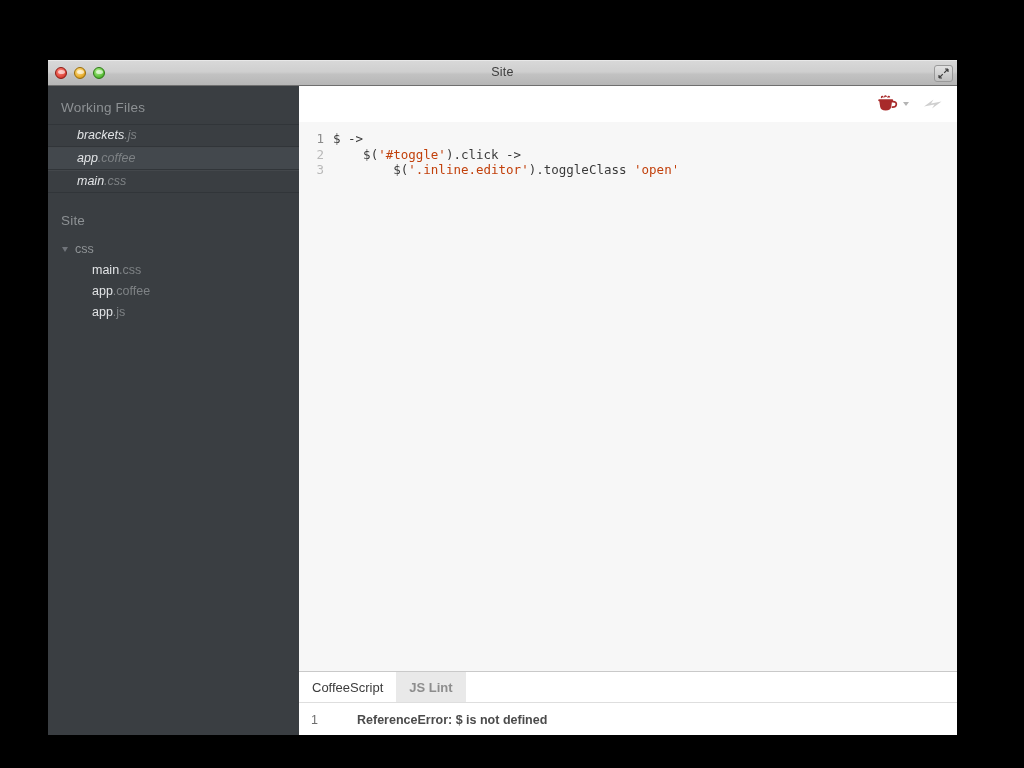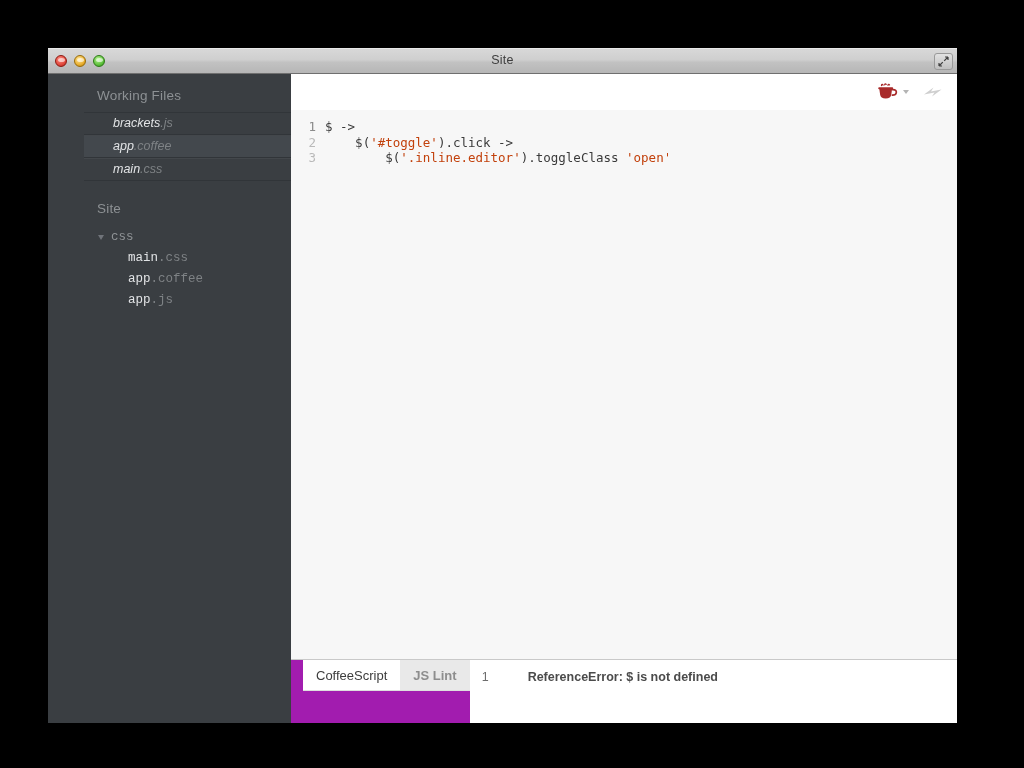--- a/index.html
+++ b/index.html
@@ -6,21 +6,21 @@
     margin: 0; padding: 0;
     width: 1024px; height: 768px;
     background: #000;
     overflow: hidden;
     font-family: "Liberation Sans", sans-serif;
   }
 
   
   .window {
     position: absolute;
-    left: 48px; top: 48px;
+    left: 48px; top: 60px;
     width: 909px; height: 675px;
     background: #3a3e42;
     overflow: hidden;
     box-shadow: 0 6px 26px rgba(0,0,0,0.65);
   }
 
   
   .titlebar {
     position: relative;
     height: 26px;
@@ -70,27 +70,26 @@
 
   
   .body {
     position: absolute;
     top: 26px; left: 0; right: 0; bottom: 0;
     display: flex;
   }
 
   
   .sidebar {
-    width: 207px;
+    width: 251px;
     background: #3a3e42;
     color: #c8cacc;
     font-size: 12.5px;
     flex-shrink: 0;
     overflow: hidden;
-    margin-left: 36px;
   }
   .section-header {
     padding: 14px 0 9px 13px;
     font-size: 13.5px;
     color: #8d9194;
     letter-spacing: 0.2px;
   }
   .section-header.site { padding-top: 20px; }
 
   .wf-list { border-top: 1px solid #313539; font-style: italic; }
@@ -101,21 +100,21 @@
     border-bottom: 1px solid #313539;
     border-top: 1px solid #43474b;
     font-size: 12.5px;
     color: #e2e4e6;
     white-space: nowrap;
   }
   .wf-item:first-child { border-top: none; }
   .wf-item.selected { background: #43484d; }
   .ext { color: #7e8285; }
 
-  .tree { padding-top: 2px; font-family: Liberation Mono, monospace; }
+  .tree { padding-top: 2px; }
   .tree-row {
     height: 21px;
     line-height: 21px;
     position: relative;
     font-size: 12.5px;
     white-space: nowrap;
     color: #e2e4e6;
   }
   .tree-row.folder { color: #8f9396; }
   .tree-row .arrow {
@@ -191,25 +190,24 @@
     box-sizing: border-box;
   }
   .gutter.active { color: #8a8a8a; }
   .code { color: #3a3a3a; }
   .str { color: #c2410c; }
 
   
   .panel {
     height: 63px;
     flex-shrink: 0;
-    background: #a21caf;
+    background: #14b8a6;
     border-top: 1px solid #c9c9c9;
     display: flex;
-    flex-direction: row;
-    padding-left: 12px;
+    flex-direction: column;
   }
   .panel-tabs {
     height: 30px;
     display: flex;
     align-items: stretch;
     border-bottom: 1px solid #dedede;
     background: #ffffff;
   }
   .panel-tab {
     padding: 0 13px;

